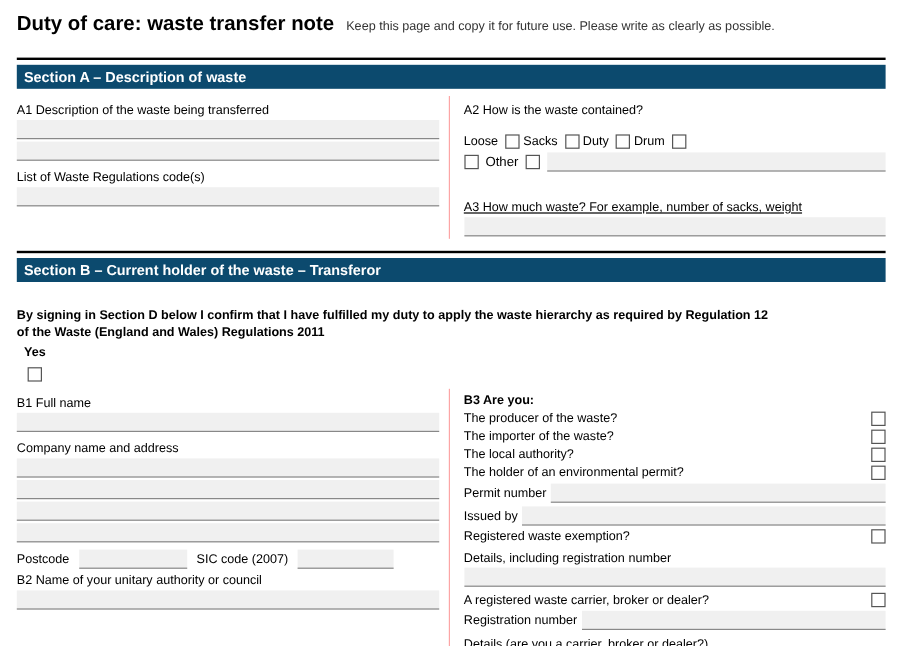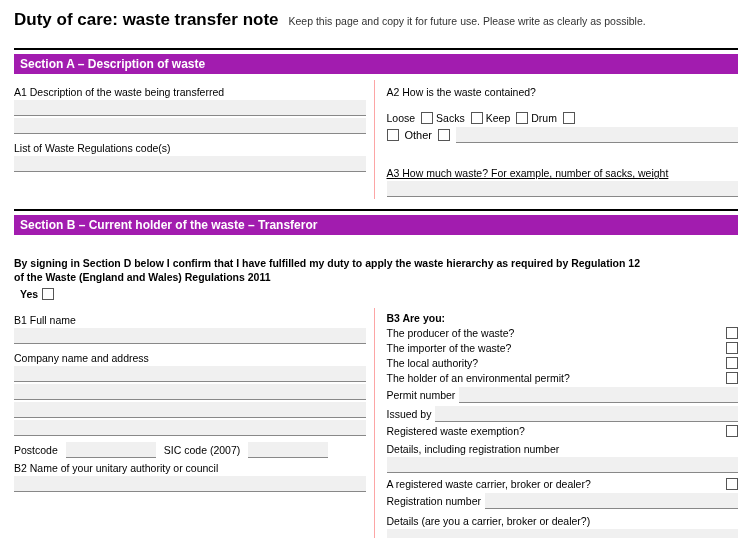--- a/index.html
+++ b/index.html
@@ -21,21 +21,21 @@
     }
     .page-title h1 {
       font-size: 17px;
       font-weight: bold;
     }
     .page-title .subtitle {
       font-size: 10.5px;
       color: #333;
     }
     .section-header {
-      background: #a21caf;
+      background: #0c4a6e;
       color: #fff;
       font-size: 12px;
       font-weight: bold;
       padding: 3px 6px;
       margin-bottom: 6px;
     }
     .section {
       margin-bottom: 10px;
       border-top: 2px solid #000;
       padding-top: 4px;
@@ -181,21 +181,21 @@
       <div class="checkbox-row">
         <span class="checkbox-item">
           <span>Loose</span>
         </span>
         <span class="checkbox-item">
           <input type="checkbox" style="">
           <span>Sacks</span>
         </span>
         <span class="checkbox-item">
           <input type="checkbox" style="">
-          <span>Keep</span>
+          <span>Duty</span>
         </span>
         <span class="checkbox-item">
           <input type="checkbox" style="">
           <span>Drum</span>
         </span>
         <input type="checkbox" style="">
       </div>
       <div class="other-row">
         <input type="checkbox" style="">
         <span>Other</span>
@@ -206,21 +206,21 @@
       <input type="text" style="">
     </div>
   </div>
 </div>
 
 <div class="section">
   <div class="section-header">Section B – Current holder of the waste – Transferor</div>
   <div class="hierarchy-text" style="white-space:pre-line;">
     <span>By signing in Section D below I confirm that I have fulfilled my duty to apply the waste hierarchy as required by Regulation 12
 of the Waste (England and Wales) Regulations 2011</span>
-    <span class="yes-row" style="display:inline-flex; align-items:center; gap:4px; margin-left:6px;">
+    <span class="yes-row" style="display:inline-flex; align-items:center; gap:4px; margin-left:6px;flex-direction:column;">
       <span>Yes</span>
       <input type="checkbox" style="">
     </span>
   </div>
 
   <div class="two-col" style="margin-top:6px;">
 
     <div class="col-left">
       <div class="field-label">B1  Full name</div>
       <input type="text" style="">

